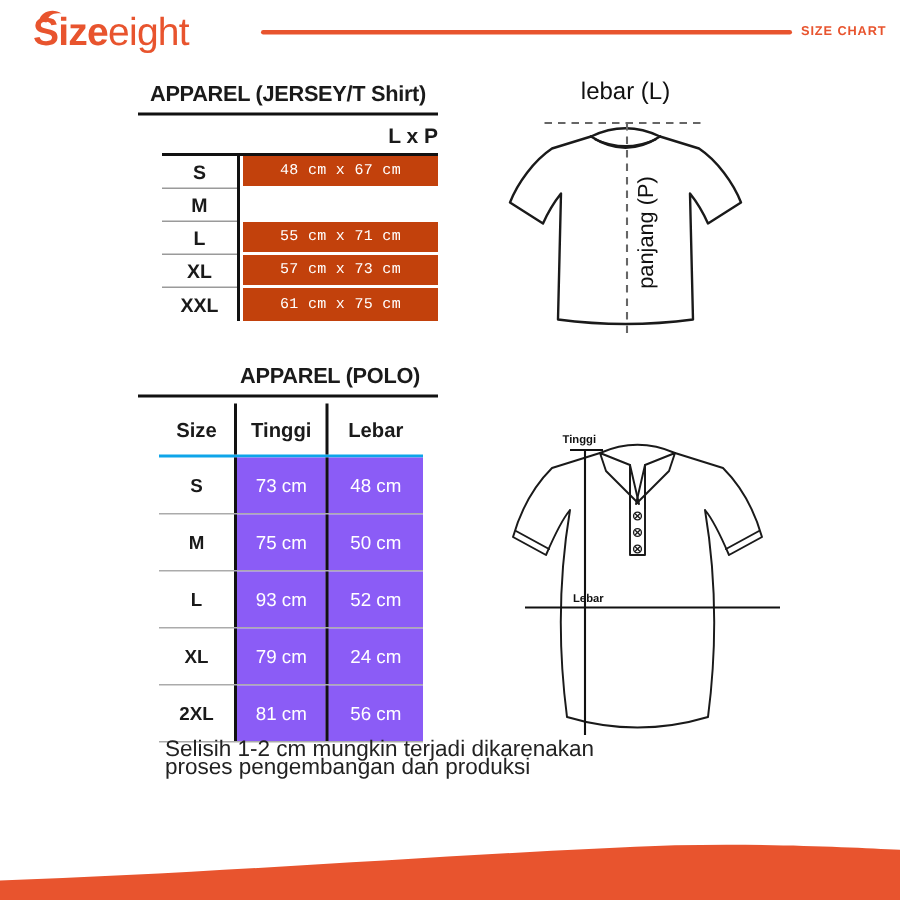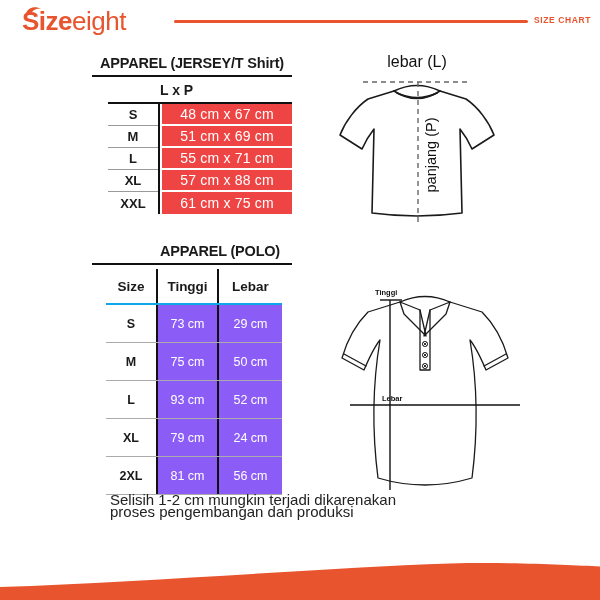--- a/index.html
+++ b/index.html
@@ -11,29 +11,29 @@
   .logo-bold{font-size:26px;font-weight:700;letter-spacing:-0.5px;position:relative;}
   .logo-light{font-size:26px;font-weight:400;letter-spacing:-0.5px;}
   .logo-flame{position:absolute;left:1px;top:-1px;}
   .hdr-line{position:absolute;left:174px;top:20px;width:354px;height:3px;background:#E8542E;border-radius:2px;}
   .size-chart{position:absolute;right:9px;top:15px;font-size:8.5px;font-weight:700;color:#E8542E;letter-spacing:0.6px;}
 
   
   .jersey-table{position:absolute;left:92px;top:55px;width:200px;}
   .tbl-title{font-size:14.5px;font-weight:700;text-align:center;letter-spacing:-0.2px;margin:0;}
   .tbl-rule{height:2px;background:#111;margin-top:4px;}
-  .jt-header{margin-left:68px;width:132px;text-align:left;font-weight:700;font-size:14px;padding:5px 0 4px;}
+  .jt-header{margin-left:68px;width:132px;text-align:right;font-weight:700;font-size:14px;padding:5px 0 4px;}
   .jt-body{margin-left:16px;border-top:2px solid #111;position:relative;}
   .jt-body::after{content:'';position:absolute;left:50px;top:0;bottom:0;width:2px;background:#111;}
   .jt-row{display:flex;height:22px;}
   .jt-size{width:50px;display:flex;align-items:center;justify-content:center;
            font-weight:700;font-size:13px;border-bottom:1px solid #9a9a9a;}
   .jt-row:last-child .jt-size{border-bottom:none;}
-  .jt-val{flex:1;margin-left:4px;margin-bottom:2px;background:#ef4444;color:#fff;
-          display:flex;align-items:center;justify-content:center;font-size:14px;letter-spacing:0.2px;}
+  .jt-val{flex:1;margin-left:4px;margin-bottom:2px;background:#c2410c;color:#fff;
+          display:flex;align-items:center;justify-content:center;font-size:10px;letter-spacing:0.2px;font-family:Liberation Mono, monospace;}
   .jt-row:last-child .jt-val{margin-bottom:0;}
 
   
   .polo-table{position:absolute;left:92px;top:243px;width:200px;}
   .pt-title{font-size:14.5px;font-weight:700;text-align:right;padding-right:12px;margin:0;letter-spacing:-0.2px;}
   .pt-grid{margin-left:14px;width:176px;border-bottom:1px solid #ababab;}
   .pt-row{display:grid;grid-template-columns:50px 61px 65px;}
   .pt-row.hd{height:34px;border-bottom:2px solid #0ea5e9;}
   .pt-row.dt{height:37px;}
   .pt-row.dt + .pt-row.dt{border-top:1px solid #ababab;}
@@ -77,29 +77,28 @@
     <h2 class="tbl-title">APPAREL (JERSEY/T Shirt)</h2>
     <div class="tbl-rule"></div>
     <div class="jt-header">L x P</div>
     <div class="jt-body">
       <div class="jt-row">
         <div class="jt-size">S</div>
         <div class="jt-val">48 cm x 67 cm</div>
       </div>
       <div class="jt-row">
         <div class="jt-size">M</div>
-        <div class="jt-val">51 cm x 69 cm</div>
       </div>
       <div class="jt-row">
         <div class="jt-size">L</div>
         <div class="jt-val">55 cm x 71 cm</div>
       </div>
       <div class="jt-row">
         <div class="jt-size">XL</div>
-        <div class="jt-val">57 cm x 88 cm</div>
+        <div class="jt-val">57 cm x 73 cm</div>
       </div>
       <div class="jt-row">
         <div class="jt-size">XXL</div>
         <div class="jt-val">61 cm x 75 cm</div>
       </div>
     </div>
   </section>
 
   <div class="tshirt-fig">
     <div class="lebar-label">lebar (L)</div>
@@ -124,21 +123,21 @@
     <div style="height:4px"></div>
     <div class="pt-grid">
       <div class="pt-row hd">
         <div class="pt-cell hdc">Size</div>
         <div class="pt-cell hdc c2">Tinggi</div>
         <div class="pt-cell hdc c3">Lebar</div>
       </div>
       <div class="pt-row dt">
         <div class="pt-cell sz">S</div>
         <div class="pt-cell gy c2">73 cm</div>
-        <div class="pt-cell gy c3">29 cm</div>
+        <div class="pt-cell gy c3">48 cm</div>
       </div>
       <div class="pt-row dt">
         <div class="pt-cell sz">M</div>
         <div class="pt-cell gy c2">75 cm</div>
         <div class="pt-cell gy c3">50 cm</div>
       </div>
       <div class="pt-row dt">
         <div class="pt-cell sz">L</div>
         <div class="pt-cell gy c2">93 cm</div>
         <div class="pt-cell gy c3">52 cm</div>

